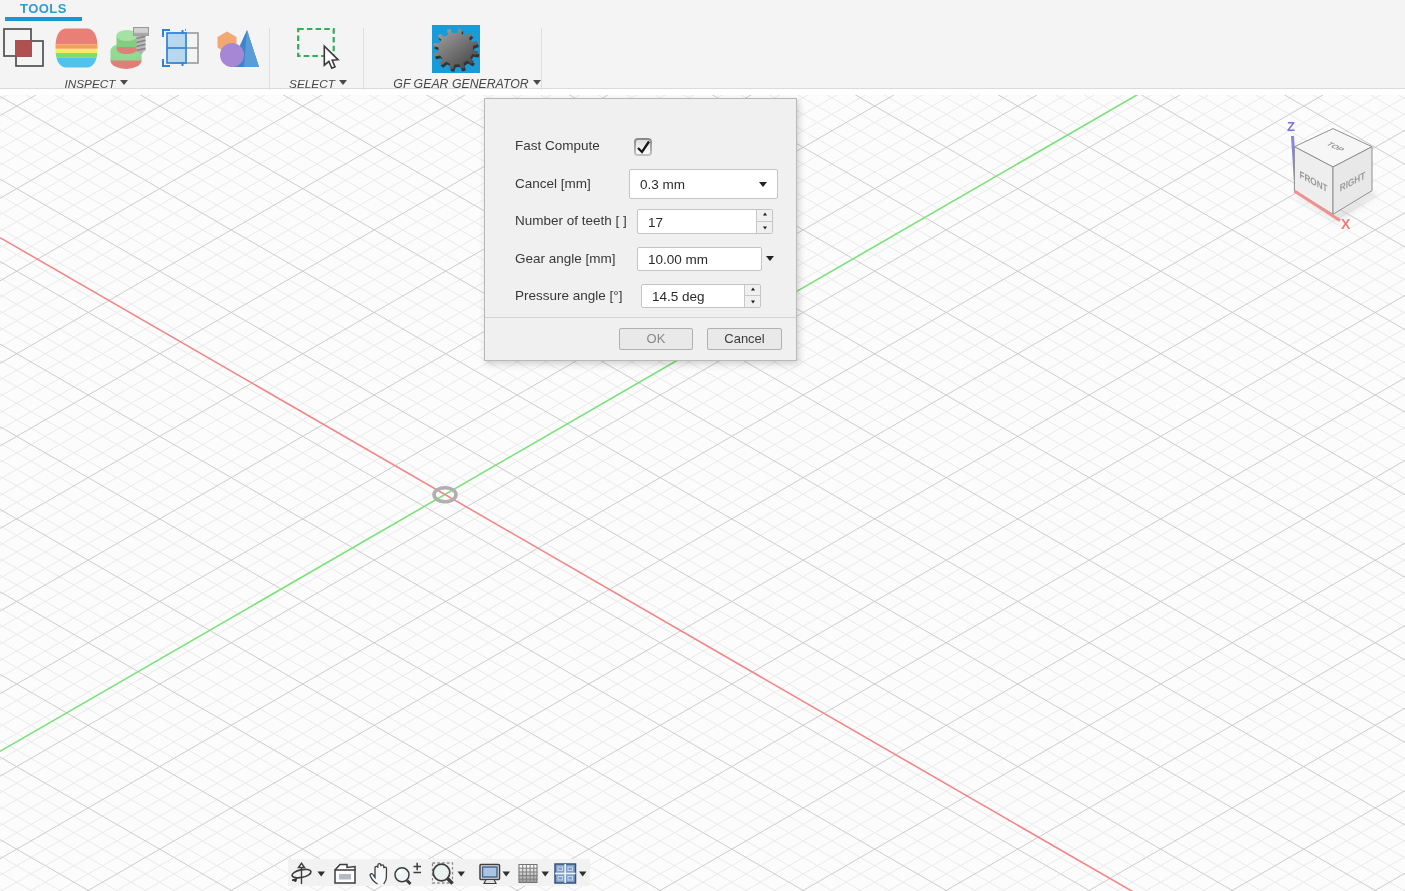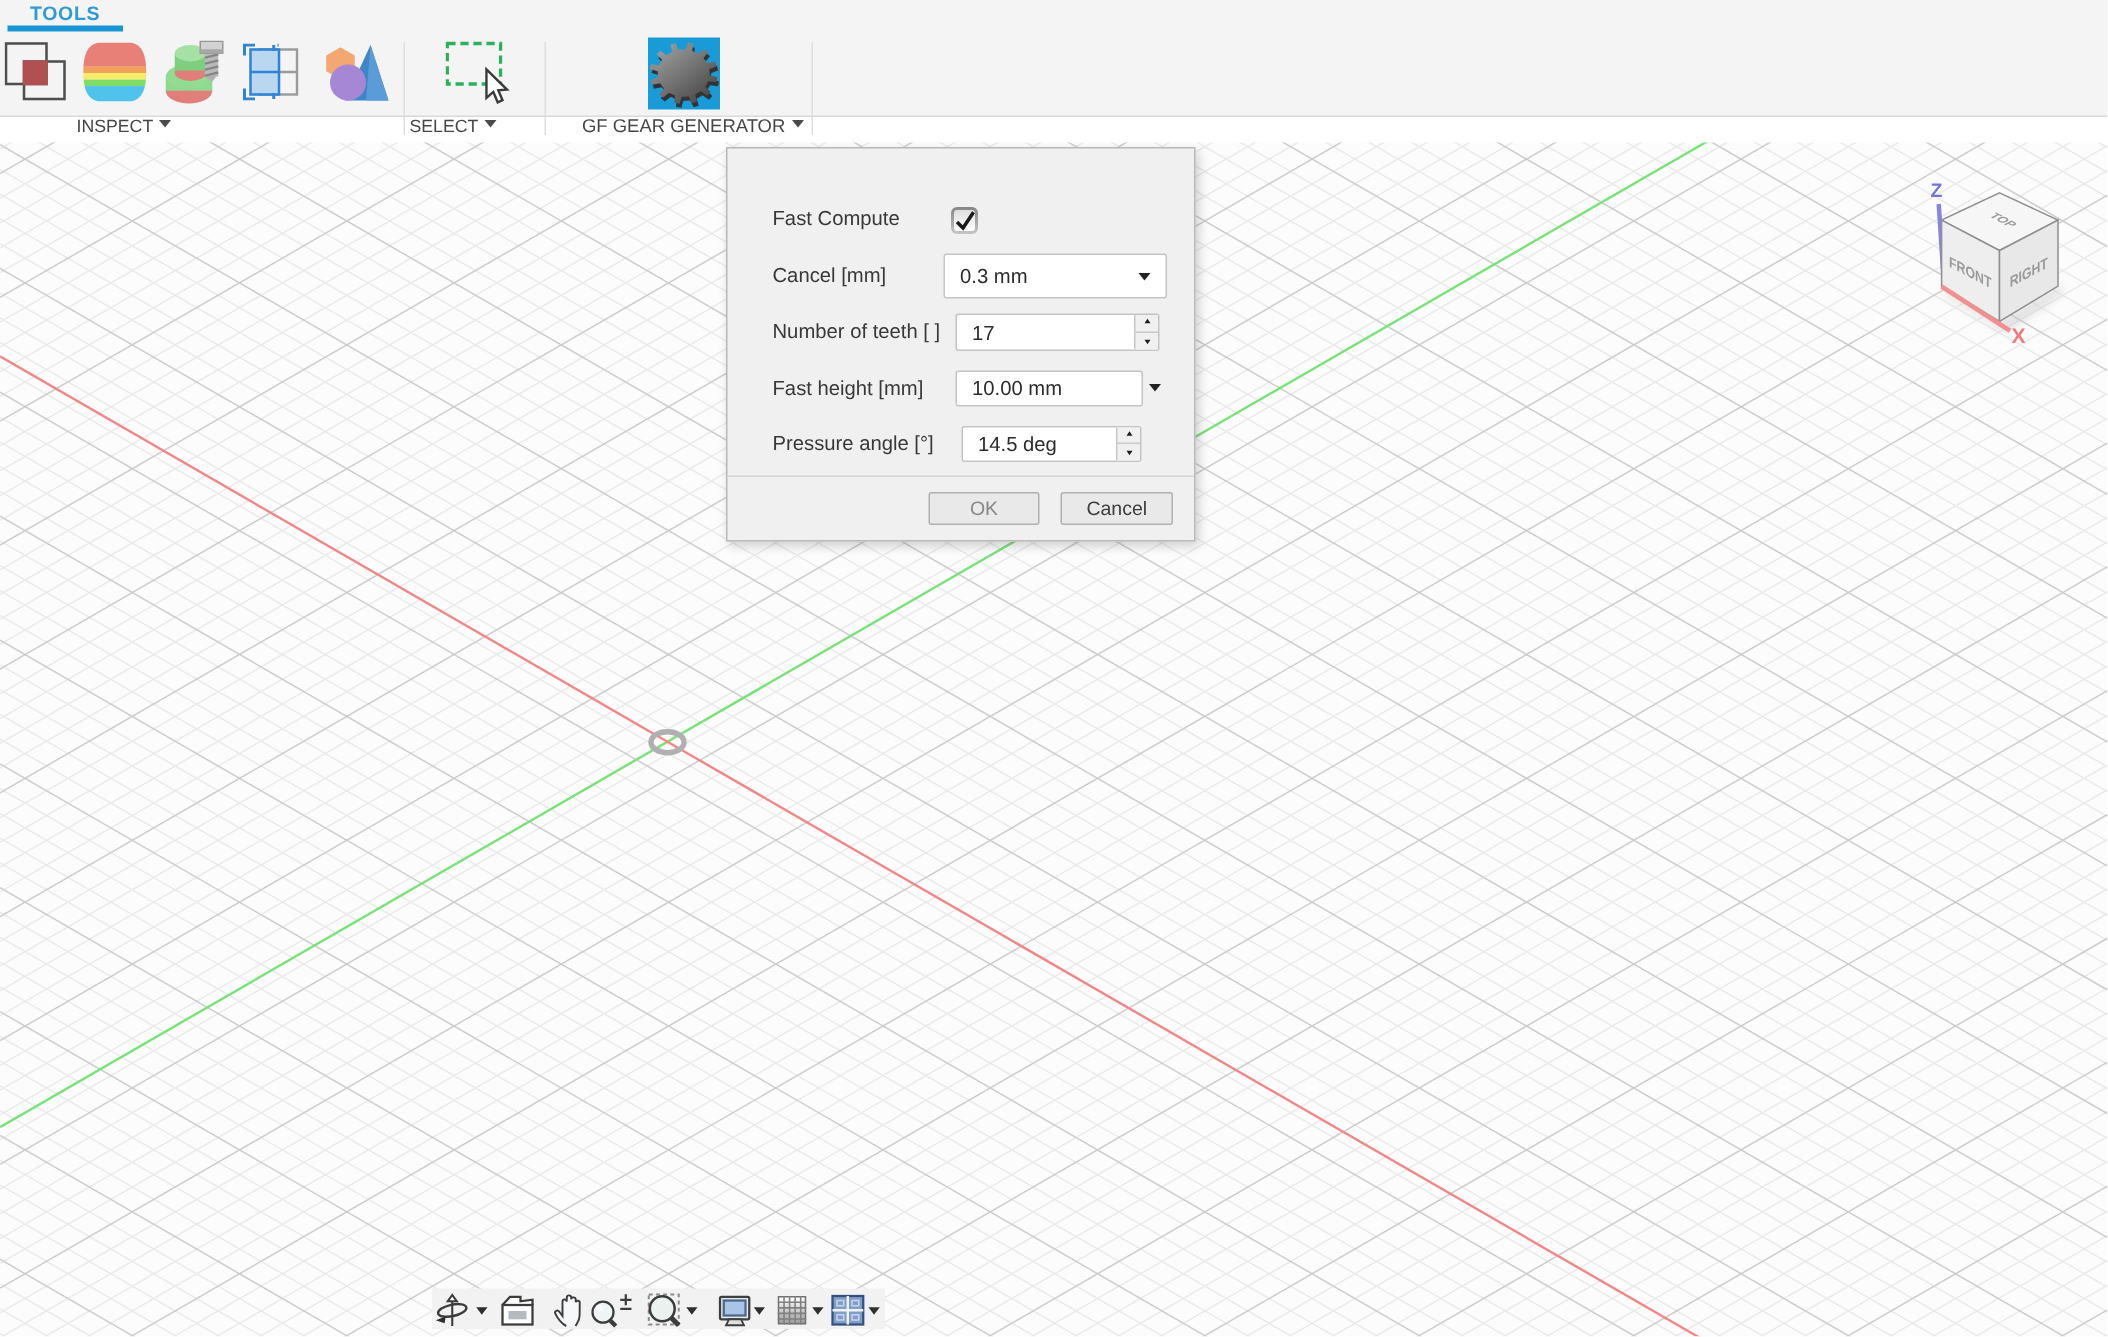--- a/index.html
+++ b/index.html
@@ -1,21 +1,21 @@
 <!DOCTYPE html>
 <html><head><meta charset="utf-8">
 <style>
 * { margin:0; padding:0; box-sizing:border-box; }
 html,body { width:1405px; height:891px; overflow:hidden; font-family:"Liberation Sans",sans-serif; background:#fff; }
 #stage { position:relative; width:1405px; height:891px; }
-#toolbar { position:absolute; left:0; top:0; width:1405px; height:78px; background:#f4f4f4; border-bottom:1px solid #dadada; z-index:3; }
+#toolbar { position:absolute; left:0; top:0; width:1405px; height:89px; background:#f4f4f4; border-bottom:1px solid #dadada; z-index:3; }
 .abs { position:absolute; }
 #tools { left:20px; top:1px; font-size:13px; font-weight:bold; color:#2e9bd6; letter-spacing:0.45px; }
 #tools-bar { left:5px; top:17px; width:77px; height:4px; background:#1a96d4; }
-.tlabel { top:77px; font-size:11.8px; color:#464646; text-align:left; white-space:nowrap; }
+.tlabel { top:77px; font-size:11.8px; color:#464646; text-align:center; white-space:nowrap;font-style:italic; }
 .caret { display:inline-block; width:0; height:0; border:4px solid transparent; border-top:5.5px solid #4a4a4a; margin-left:4px; margin-bottom:1px; vertical-align:middle; }
 .vsep { top:28px; width:1px; height:62px; background:#dedede; }
 
 #dialog { position:absolute; left:484px; top:98px; width:313px; height:263px; background:#f0f0f0; border:1px solid #b8b8b8; box-shadow:2px 3px 7px rgba(0,0,0,0.18); z-index:5; }
 #dlg-title { position:absolute; left:0; top:0; width:100%; height:28px; border-bottom:1px solid #d4d4d4; }
 #dlg-title span { position:absolute; left:31px; top:6px; font-size:13.5px; color:#383838; letter-spacing:0.2px; }
 .dlabel { position:absolute; left:14px; font-size:13.5px; line-height:16px; color:#383838; white-space:nowrap;margin-left:16px; }
 .dinput { position:absolute; background:#fff; border:1px solid #c4c4c4; border-radius:2px; font-size:13.5px; color:#2b2b2b; }
 .dinput .txt { position:absolute; left:10px; top:50%; transform:translateY(-50%); }
 .tri-dn { position:absolute; width:0; height:0; border:4.5px solid transparent; border-top:5.5px solid #222; }
@@ -331,21 +331,21 @@
 <div class="vsep abs" style="left:541px"></div>
 <div class="tlabel abs" style="left:51px;width:90px">INSPECT<span class="caret"></span></div>
 <div class="tlabel abs" style="left:273px;width:90px">SELECT<span class="caret"></span></div>
 <div class="tlabel abs" style="left:388px;width:158px;font-size:12.3px">GF GEAR GENERATOR<span class="caret"></span></div>
 </div>
 
 <div id="dialog">
   <div class="dlabel" style="top:39px">Fast Compute</div>
   <div class="dlabel" style="top:76.5px">Cancel [mm]</div>
   <div class="dlabel" style="top:114px">Number of teeth [ ]</div>
-  <div class="dlabel" style="top:151.5px">Fast height [mm]</div>
+  <div class="dlabel" style="top:151.5px">Gear angle [mm]</div>
   <div class="dlabel" style="top:189px">Pressure angle [°]</div>
 
   <div class="abs" style="left:149px;top:38.5px;width:18px;height:18px;border-radius:4px;background:linear-gradient(#868686,#c6c6c6)">
     <div class="abs" style="left:2px;top:2px;width:14px;height:14px;border-radius:2px;background:linear-gradient(#dedede,#ffffff)"></div>
     <svg width="18" height="18" viewBox="0 0 18 18" style="position:absolute;left:0;top:0">
           <path d="M4,10 L8,14 L15,3.5" fill="none" stroke="#1a1a1a" stroke-width="2.3"></path>
         </svg>
   </div>
 
   <div class="dinput" style="left:144px;top:70px;width:149px;height:30px">

